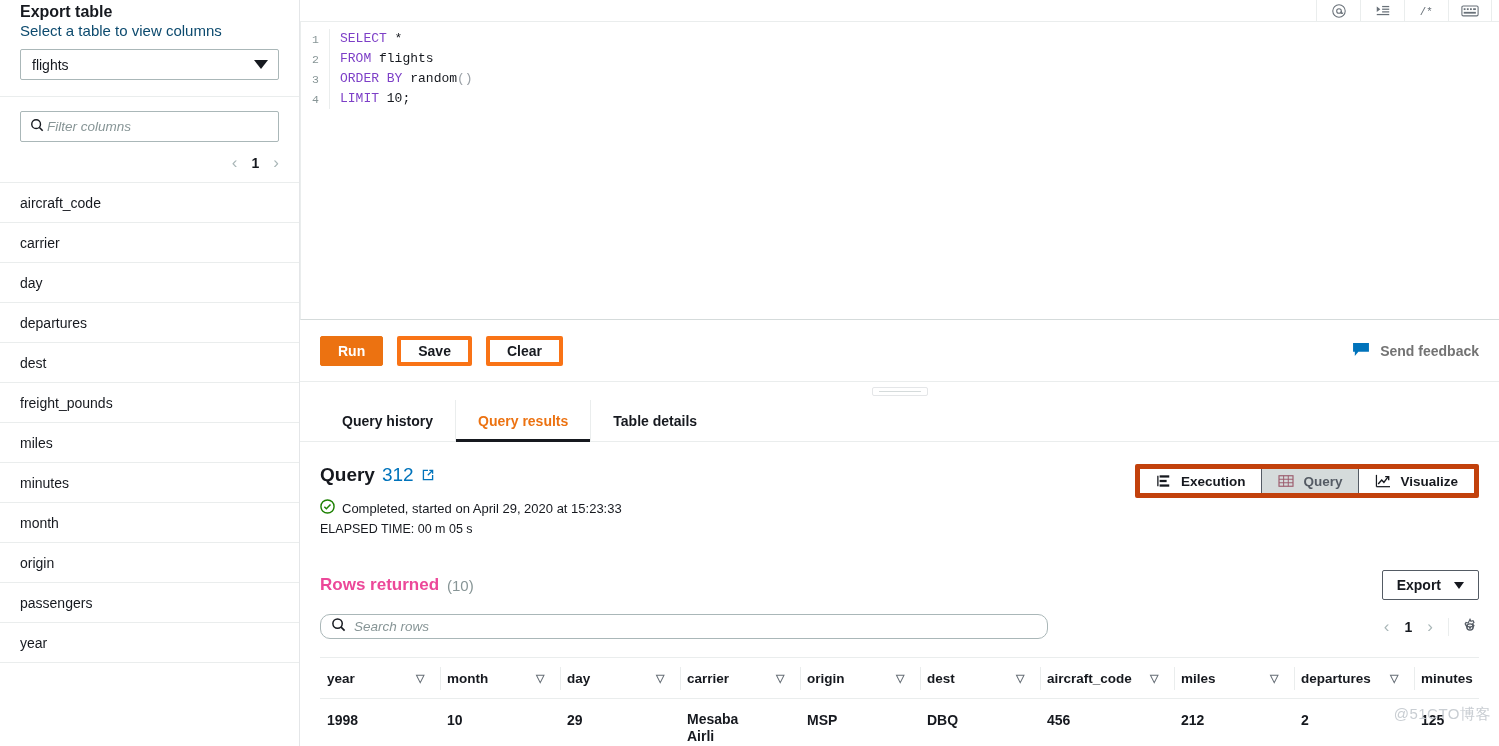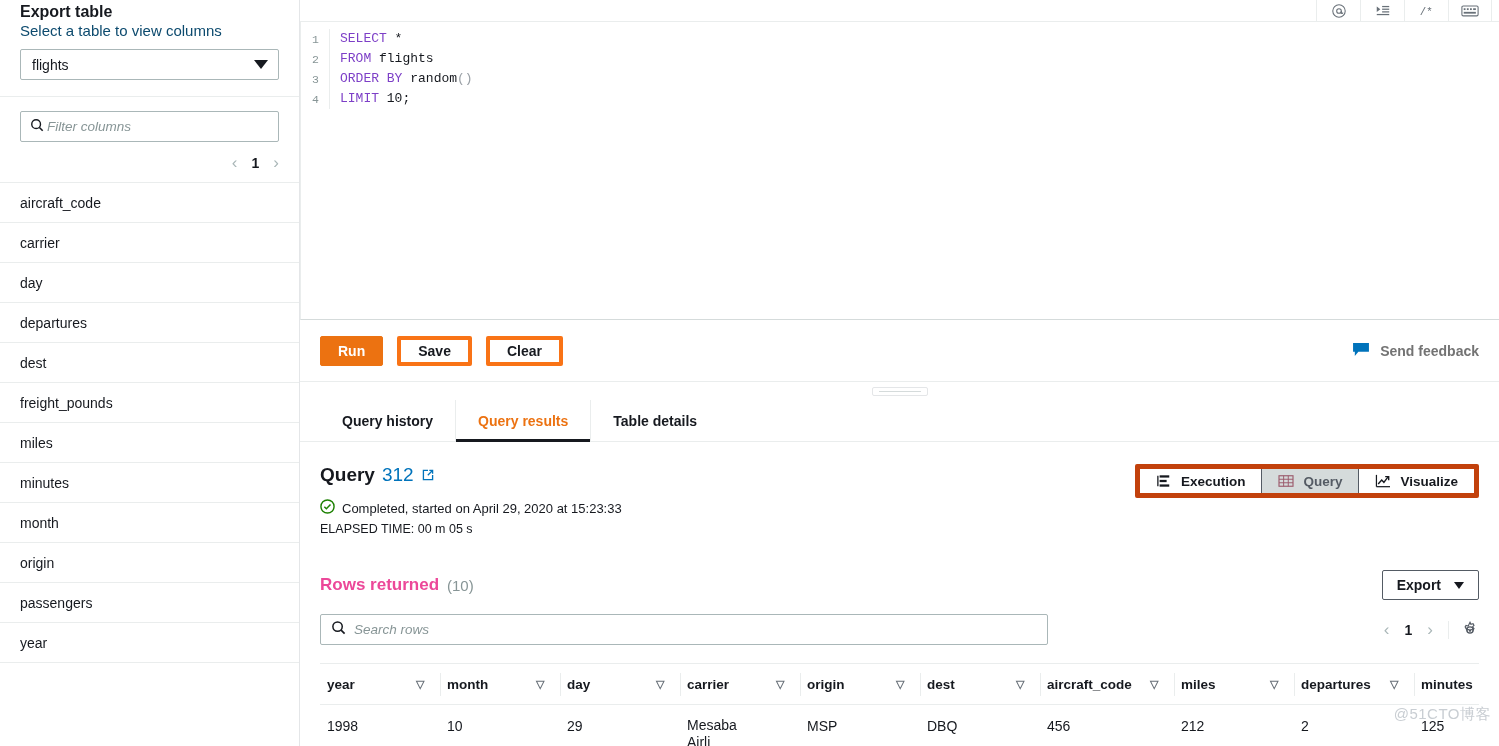--- a/index.html
+++ b/index.html
@@ -193,21 +193,21 @@
     display: flex; align-items: center; gap: 13px;
     font-size: 14px; font-weight: bold; color: #16191f; cursor: pointer;
   }
   .caret-sm {
     width: 0; height: 0; border-left: 5px solid transparent;
     border-right: 5px solid transparent; border-top: 7px solid #16191f;
   }
 
   .search-row { display: flex; align-items: center; margin-top: 14px; gap: 0; }
   .search-wrap {
-    flex: 0 0 728px; height: 31px; border: 1px solid #aab7b8; border-radius: 2px;
+    flex: 0 0 728px; height: 25px; border: 1px solid #aab7b8; border-radius: 10px;
     display: flex; align-items: center; padding: 0 8px 0 10px; background: #fff;
   }
   .search-input {
     border: none; outline: none; flex: 1; margin-left: 8px;
     font-family: "Liberation Sans", sans-serif; font-size: 13.5px;
     font-style: italic; color: #16191f; background: transparent;
   }
   .search-input::placeholder { color: #879596; font-style: italic; }
   .res-pager { margin-left: auto; display: flex; align-items: center; gap: 15px; }
   .gear { color: #545b64; display: inline-flex; cursor: pointer; padding-left: 12px; border-left: 1px solid #eaeded; }
@@ -233,21 +233,21 @@
     content: "▽"; position: absolute; left: -6px; top: -10px;
     color: #687078; font-size: 11px; line-height: 1;
     border: none; width: auto; height: auto;
   }
   .tbl-row { display: flex; height: 42px; }
   .td {
     display: flex; align-items: center; font-size: 14px; color: #16191f;
     padding-left: 7px; overflow: hidden; line-height: 17px;
   }
   .td.multi { align-items: flex-start; padding-top: 12px; }
-  .td-inner { display: block; }
+  .td-inner { display: block; font-weight: bold; }
 
   
   .watermark {
     position: absolute; right: 8px; bottom: 22px;
     font-size: 15px; color: #c9ced3; letter-spacing: 0.5px;
     font-family: "Liberation Sans", sans-serif; pointer-events: none;
   }
 </style>
 </head>
 <body>

